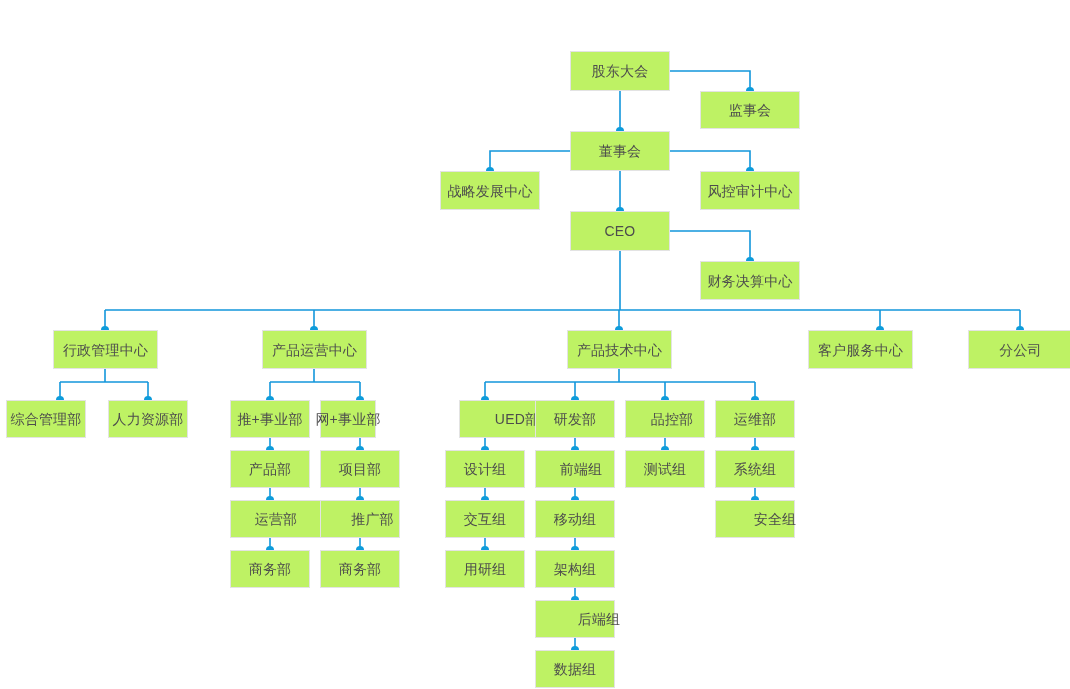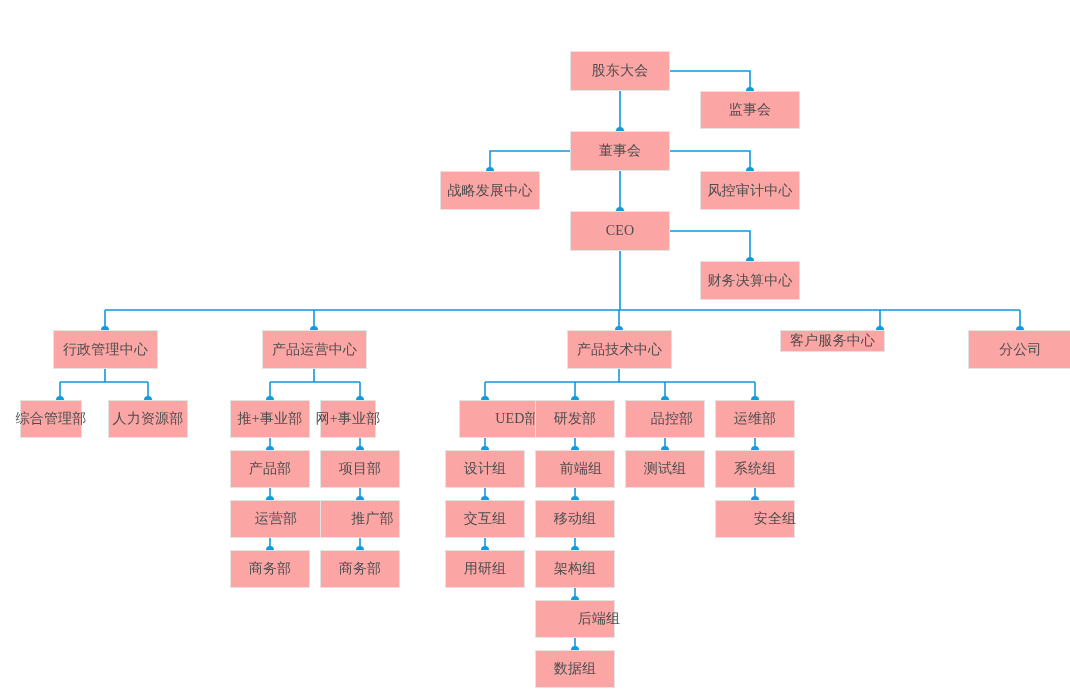--- a/index.html
+++ b/index.html
@@ -22,31 +22,30 @@
     left: 0;
     top: 0;
     width: 1070px;
     height: 689px;
     pointer-events: none;
   }
   .node-box {
     position: absolute;
     box-sizing: border-box;
     border: 1px solid #e3e3e3;
-    background: #fca5a5;
+    background: #bef264;
     color: #4d4d4d;
     font-size: 14px;
     line-height: 1;
     display: flex;
     align-items: center;
     justify-content: center;
     text-align: center;
     white-space: nowrap;
     letter-spacing: 0.2px;
-    font-family: Liberation Serif, serif;
   }
 </style>
 </head>
 <body>
 
 <div id="chart-canvas">
   <svg id="connector-layer" width="1070" height="689" viewBox="0 0 1070 689">
       <polyline points="620,91 620,131" fill="none" stroke="#1296db" stroke-width="1.6"></polyline>
       <polyline points="670,71 750,71 750,91" fill="none" stroke="#1296db" stroke-width="1.6"></polyline>
       <polyline points="620,171 620,211" fill="none" stroke="#1296db" stroke-width="1.6"></polyline>
@@ -132,23 +131,23 @@
       <div class="node-box" style="left: 570px; top: 51px; width: 100px; height: 40px;">股东大会</div>
       <div class="node-box" style="left: 700px; top: 91px; width: 100px; height: 38px;">监事会</div>
       <div class="node-box" style="left: 570px; top: 131px; width: 100px; height: 40px;">董事会</div>
       <div class="node-box" style="left: 440px; top: 171px; width: 100px; height: 39px;">战略发展中心</div>
       <div class="node-box" style="left: 700px; top: 171px; width: 100px; height: 39px;">风控审计中心</div>
       <div class="node-box" style="left: 570px; top: 211px; width: 100px; height: 40px;">CEO</div>
       <div class="node-box" style="left: 700px; top: 261px; width: 100px; height: 39px;">财务决算中心</div>
       <div class="node-box" style="left: 53px; top: 330px; width: 105px; height: 39px;">行政管理中心</div>
       <div class="node-box" style="left: 262px; top: 330px; width: 105px; height: 39px;">产品运营中心</div>
       <div class="node-box" style="left: 567px; top: 330px; width: 105px; height: 39px;">产品技术中心</div>
-      <div class="node-box" style="left: 780px; top: 330px; width: 105px; height: 22px;">客户服务中心</div>
+      <div class="node-box" style="left: 808px; top: 330px; width: 105px; height: 39px;">客户服务中心</div>
       <div class="node-box" style="left: 968px; top: 330px; width: 105px; height: 39px;">分公司</div>
-      <div class="node-box" style="left: 20px; top: 400px; width: 62px; height: 38px;">综合管理部</div>
+      <div class="node-box" style="left: 6px; top: 400px; width: 80px; height: 38px;">综合管理部</div>
       <div class="node-box" style="left: 108px; top: 400px; width: 80px; height: 38px;">人力资源部</div>
       <div class="node-box" style="left: 230px; top: 400px; width: 80px; height: 38px;">推+事业部</div>
       <div class="node-box" style="left: 230px; top: 450px; width: 80px; height: 38px;">产品部</div>
       <div class="node-box" style="left: 230px; top: 500px; width: 92px; height: 38px;">运营部</div>
       <div class="node-box" style="left: 230px; top: 550px; width: 80px; height: 38px;">商务部</div>
       <div class="node-box" style="left: 320px; top: 400px; width: 56px; height: 38px; text-align: center;">网+事业部</div>
       <div class="node-box" style="left: 320px; top: 450px; width: 80px; height: 38px;">项目部</div>
       <div class="node-box" style="left: 320px; top: 500px; width: 80px; height: 38px; padding-left: 25px;">推广部</div>
       <div class="node-box" style="left: 320px; top: 550px; width: 80px; height: 38px;">商务部</div>
       <div class="node-box" style="left: 459px; top: 400px; width: 80px; height: 38px; padding-left: 36px;">UED部</div>

